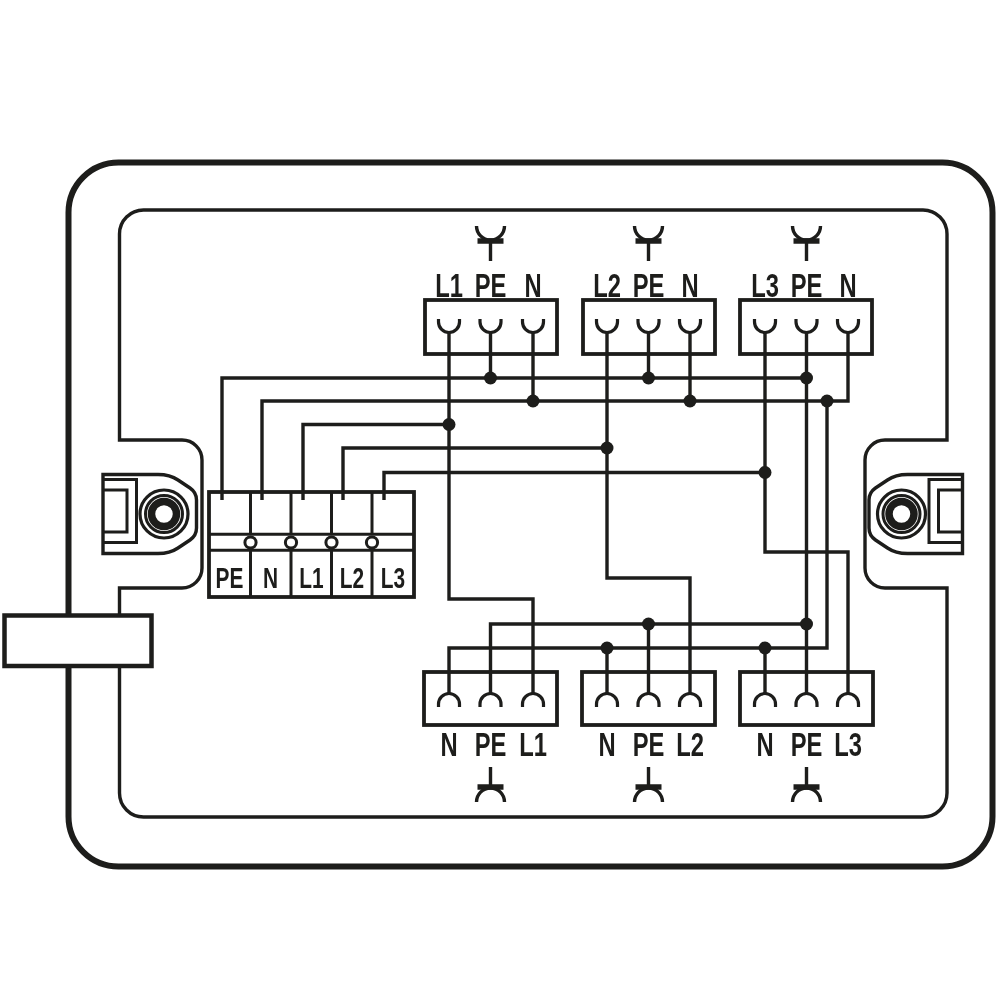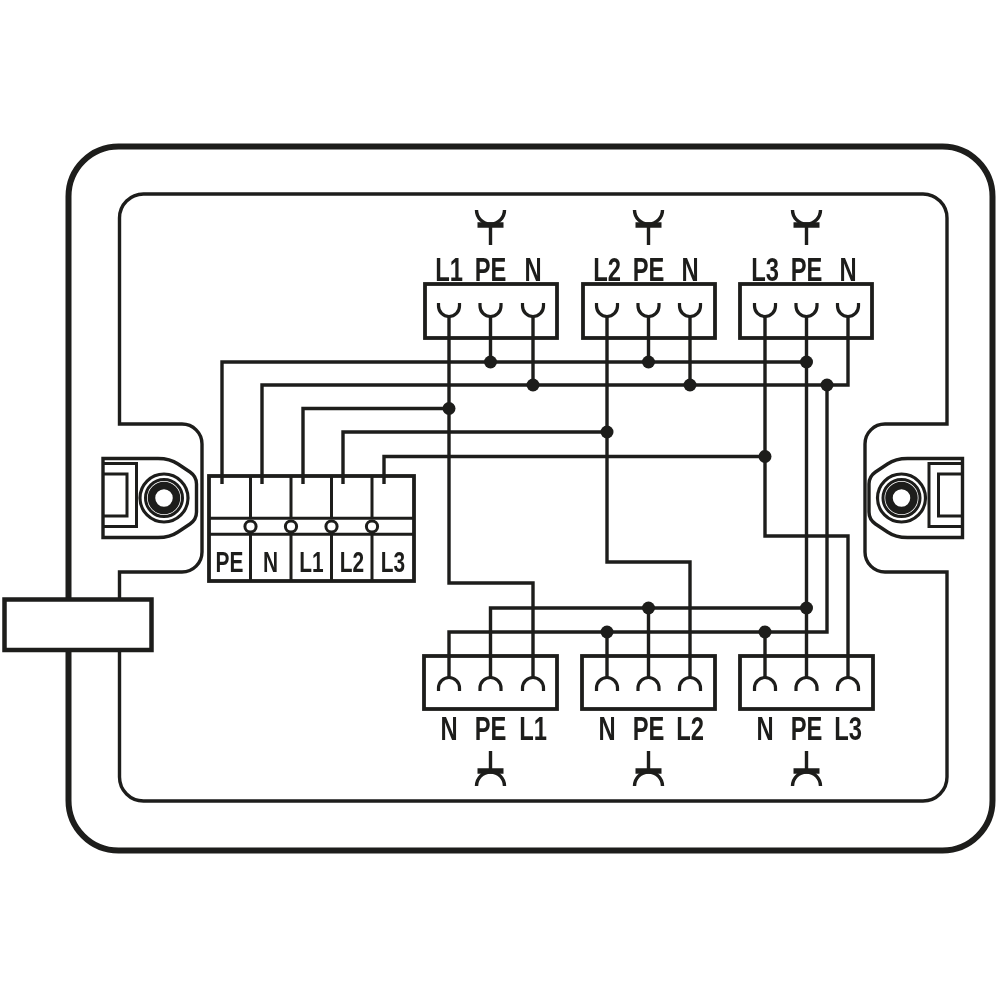--- a/index.html
+++ b/index.html
@@ -1,16 +1,16 @@
 <!DOCTYPE html>
 <html style="--line: #1d1d1b; --bg: #ffffff;"><head>
 <meta charset="utf-8">
 <style>
   html,body{margin:0;padding:0;background:#fff;}
-  .stage{position:relative;width:1000px;height:951px;background:var(--bg,#fff);overflow:hidden;}
+  .stage{position:relative;width:1000px;height:951px;background:var(--bg,#fff);overflow:hidden;margin-top:16px;}
   svg{display:block;}
   svg text{
     font-family:"Liberation Sans","DejaVu Sans",sans-serif;
     font-weight:bold;
     text-anchor:middle;
     fill:var(--line,#1d1d1b);
   }
   .lbl-conn{font-size:33px;}
   .lbl-strip{font-size:29px;}
   .w    {stroke:var(--line,#1d1d1b);stroke-width:3.4;fill:none;}

